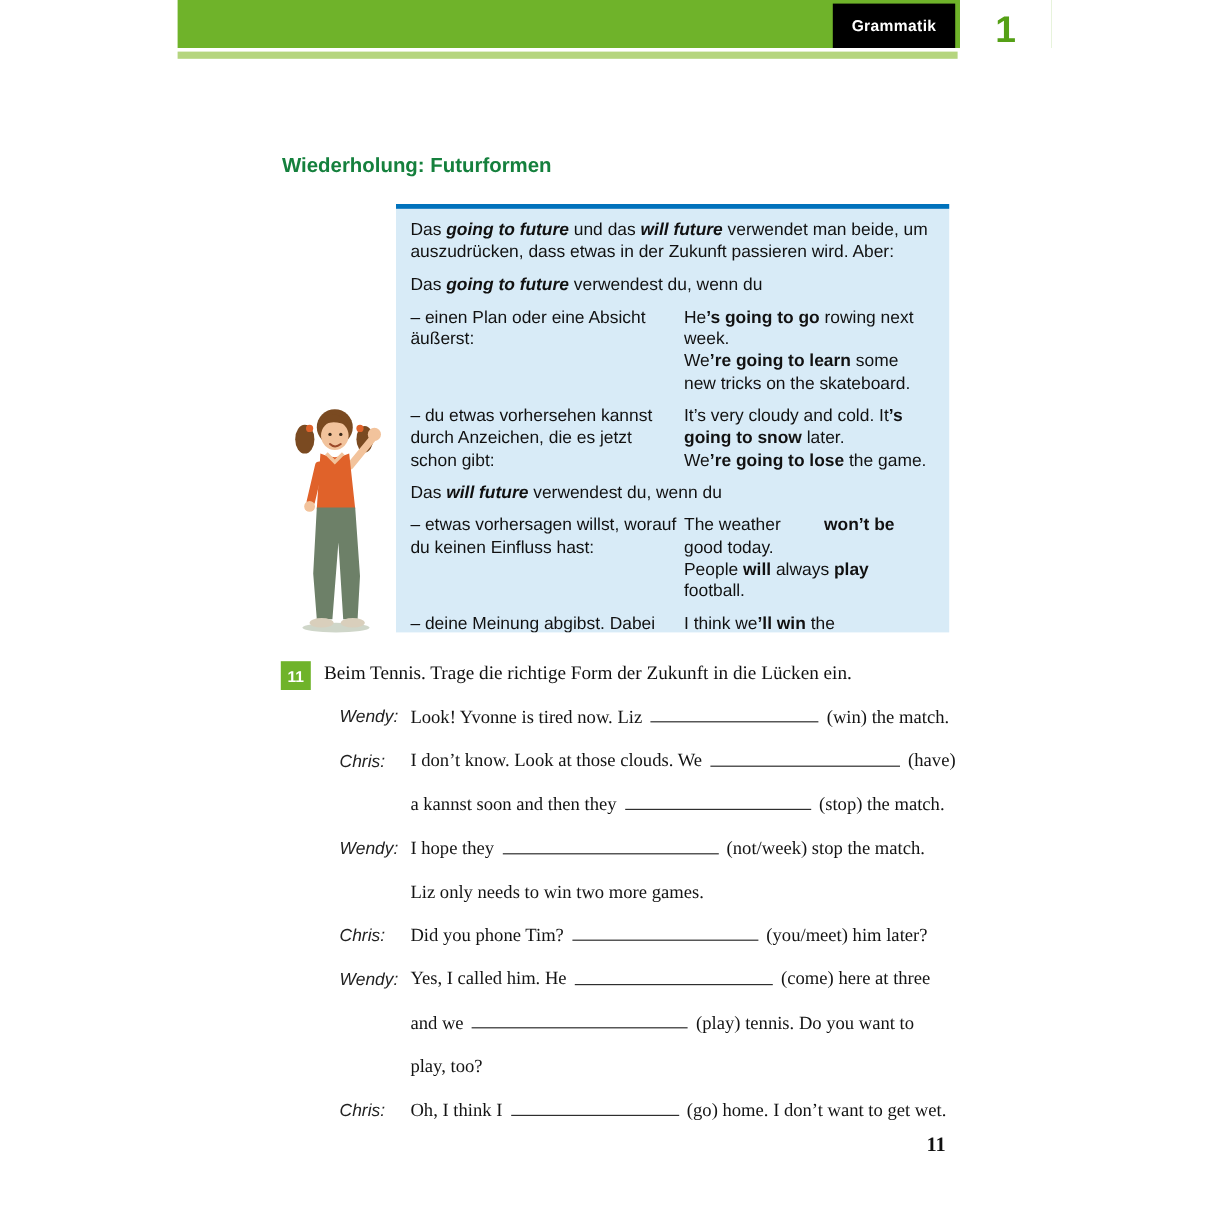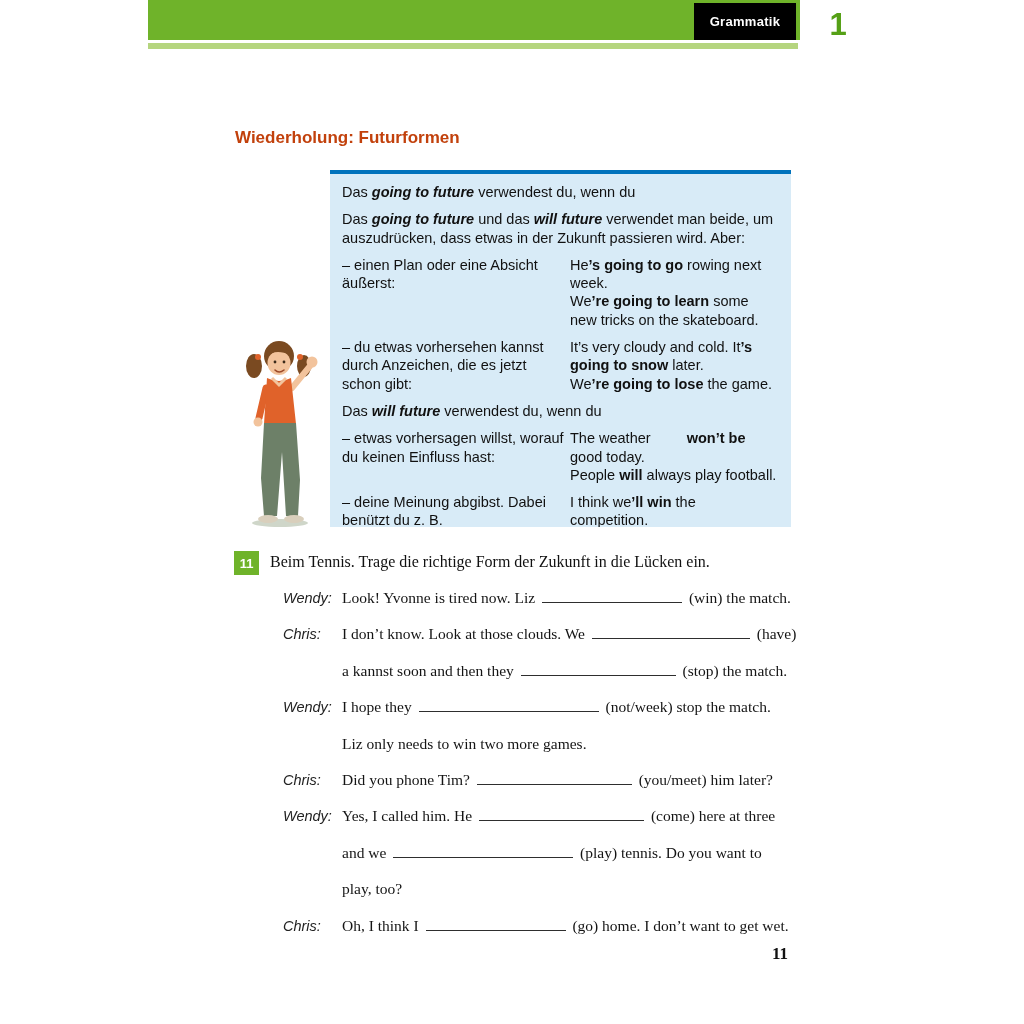--- a/index.html
+++ b/index.html
@@ -10,21 +10,21 @@
   .header-bar{position:absolute;left:148px;top:0;width:728px;height:40px;background:#6fb32a;}
   .grammatik-tab{position:absolute;left:546px;top:3px;width:102px;height:37px;background:#000000;
                  display:flex;align-items:center;justify-content:center;}
   .grammatik-tab span{color:#fff;font-weight:700;font-size:13px;letter-spacing:.3px;}
   .chapter-box{position:absolute;left:800px;top:48px;width:76px;height:49px;background:#ffffff;
                display:flex;align-items:center;justify-content:center;top:0;height:49px;}
   .chapter-box span{color:#55a016;font-weight:700;font-size:31px;font-family:"Liberation Sans",sans-serif;}
   .header-stripe{position:absolute;left:148px;top:43px;width:650px;height:6px;background:#b5d57f;}
 
   
-  .page-title{position:absolute;left:235px;top:128px;font-size:17px;font-weight:700;color:#c2410c;}
+  .page-title{position:absolute;left:235px;top:128px;font-size:17px;font-weight:700;color:#15803d;}
 
   
   .gbox{position:absolute;left:330px;top:170px;width:461px;height:357px;background:#d8ebf7;
         border-top:4px solid #0072bc;box-sizing:border-box;padding:9px 14px 10px 12px;
         font-size:14.5px;line-height:18.3px;color:#111;overflow:hidden;}
   .gbox p{margin:0 0 9px 0;}
   .grule{display:flex;margin:0 0 9px 0;}
   .gleft{width:226px;flex:none;}
   .gright{flex:1;margin-left:2px;}
 
@@ -57,37 +57,37 @@
     </div>
   </div>
   <div class="header-stripe"></div>
   <div class="chapter-box">
     <span>1</span>
   </div>
 
   <div class="page-title">Wiederholung: Futurformen</div>
 
   <div class="gbox">
+    <p><span>Das </span><span style="font-weight: 700; font-style: italic;">going to future</span><span> und das </span><span style="font-weight: 700; font-style: italic;">will future</span><span> verwendet man beide, um auszudrücken, dass etwas in der Zukunft passieren wird. Aber:</span></p>
     <p><span>Das </span><span style="font-weight: 700; font-style: italic;">going to future</span><span> verwendest du, wenn du</span></p>
-    <p><span>Das </span><span style="font-weight: 700; font-style: italic;">going to future</span><span> und das </span><span style="font-weight: 700; font-style: italic;">will future</span><span> verwendet man beide, um auszudrücken, dass etwas in der Zukunft passieren wird. Aber:</span></p>
 
     <div class="grule">
       <div class="gleft"><span>– einen Plan oder eine Absicht äußerst:</span></div>
       <div class="gright"><span>He</span><span style="font-weight: 700;">’s going to go</span><span> rowing next week.</span><br><span>We</span><span style="font-weight: 700;">’re going to learn</span><span> some new tricks on the skateboard.</span></div>
     </div>
     <div class="grule">
       <div class="gleft"><span>– du etwas vorhersehen kannst durch Anzeichen, die es jetzt schon gibt:</span></div>
       <div class="gright"><span>It’s very cloudy and cold. It</span><span style="font-weight: 700;">’s going to snow</span><span> later.</span><br><span>We</span><span style="font-weight: 700;">’re going to lose</span><span> the game.</span></div>
     </div>
 
     <p><span>Das </span><span style="font-weight: 700; font-style: italic;">will future</span><span> verwendest du, wenn du</span></p>
 
     <div class="grule">
       <div class="gleft"><span>– etwas vorhersagen willst, worauf du keinen Einfluss hast:</span></div>
-      <div class="gright"><span>The weather </span><span style="font-weight: 700; margin-left: 32px;">won’t be</span><span> good today.</span><br><span>People </span><span style="font-weight: 700;">will</span><span> always </span><span style="font-weight: 400;">play</span><span> football.</span></div>
+      <div class="gright"><span>The weather </span><span style="font-weight: 700; margin-left: 32px;">won’t be</span><span> good today.</span><br><span>People </span><span style="font-weight: 700;">will</span><span> always </span><span style="font-weight: 700;">play</span><span> football.</span></div>
     </div>
     <div class="grule">
       <div class="gleft"><span>– deine Meinung abgibst. Dabei benützt du z. B. </span></div>
       <div class="gright"><span>I think we</span><span style="font-weight: 700;">’ll win</span><span> the competition.</span><br></div>
     </div>
   </div>
 
   <div class="figure">
     <svg width="100" height="200" viewBox="0 0 100 200" xmlns="http://www.w3.org/2000/svg">
       <ellipse cx="46" cy="193" rx="28" ry="4" fill="#cfd6c9"></ellipse>

